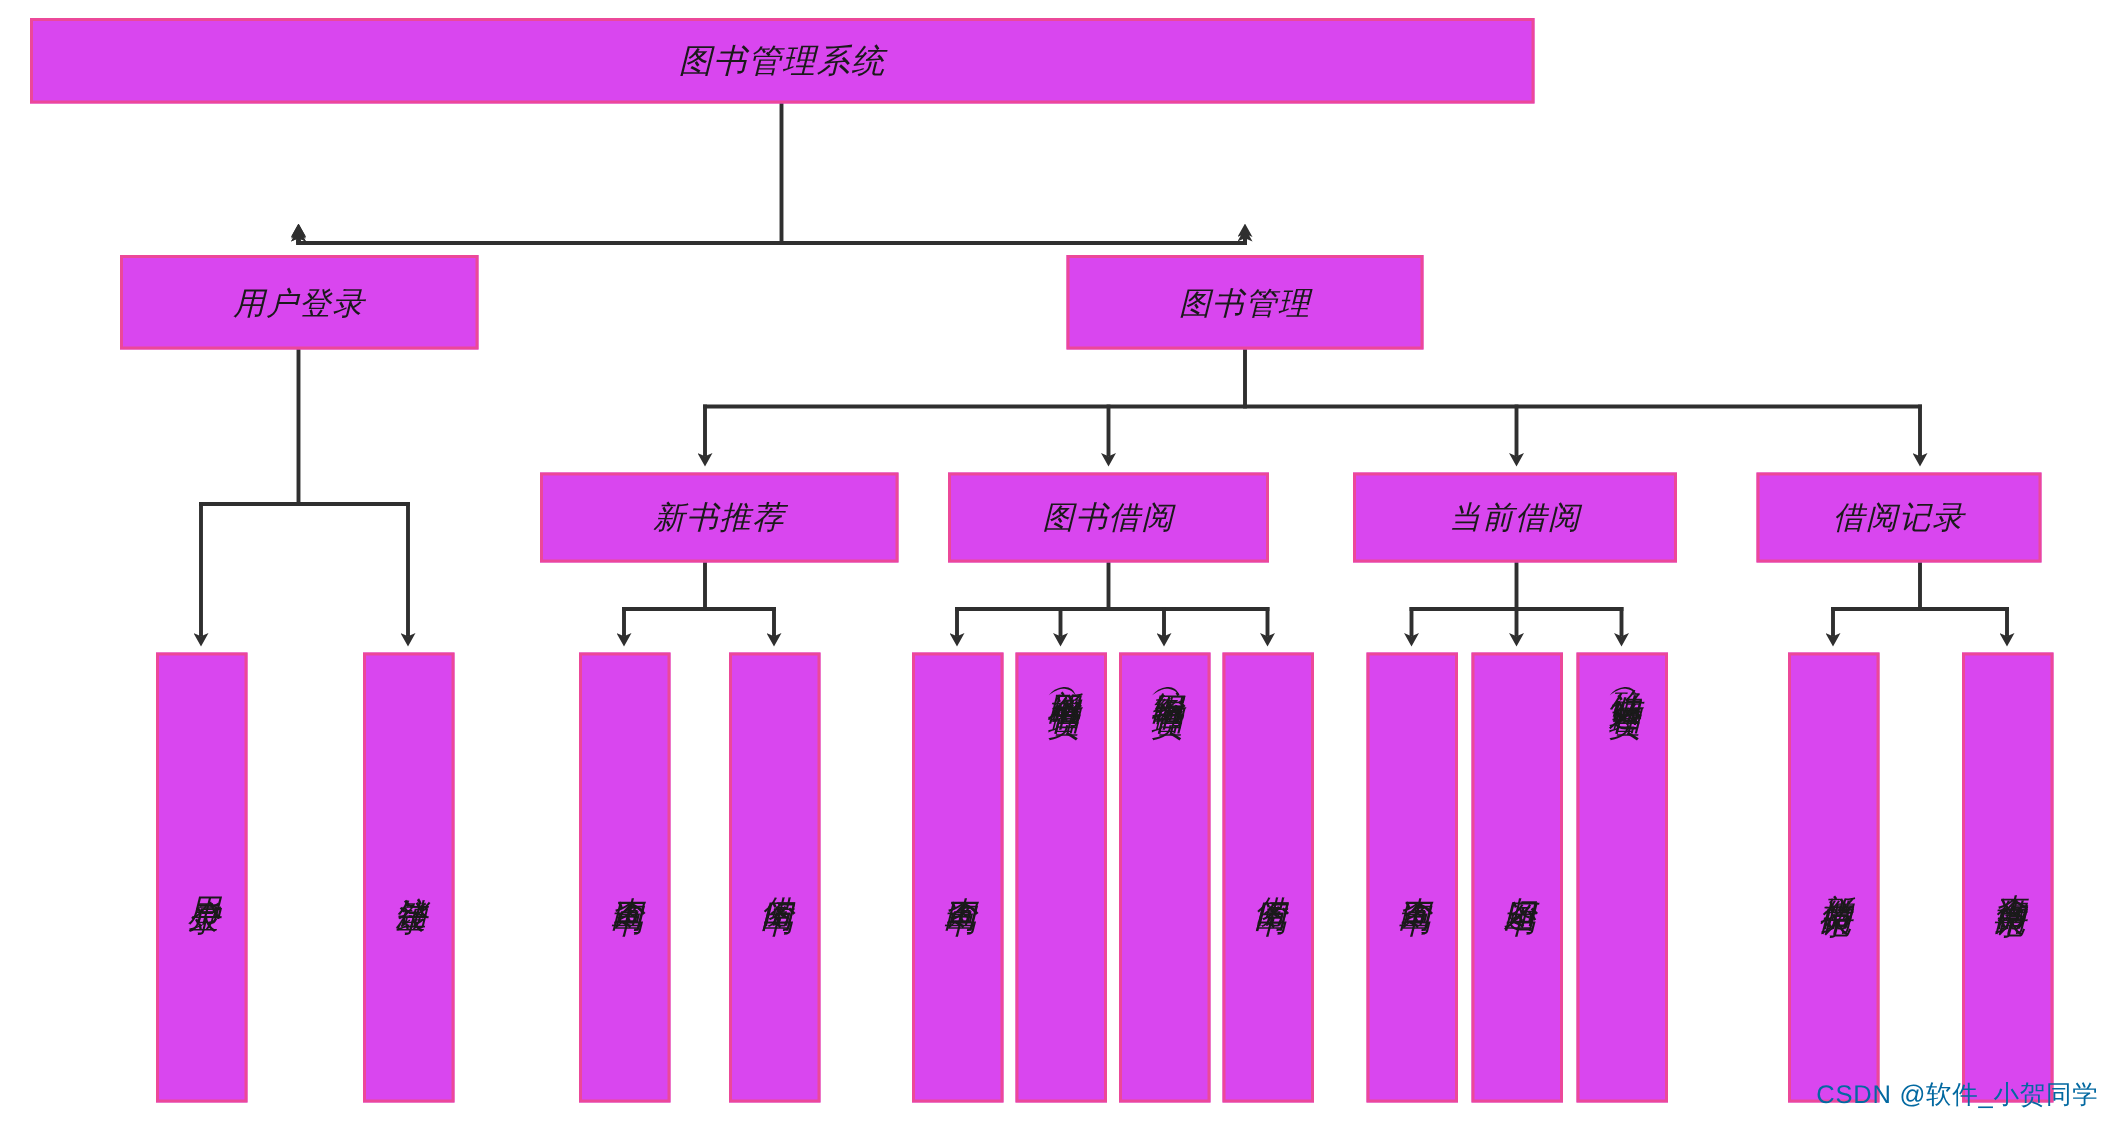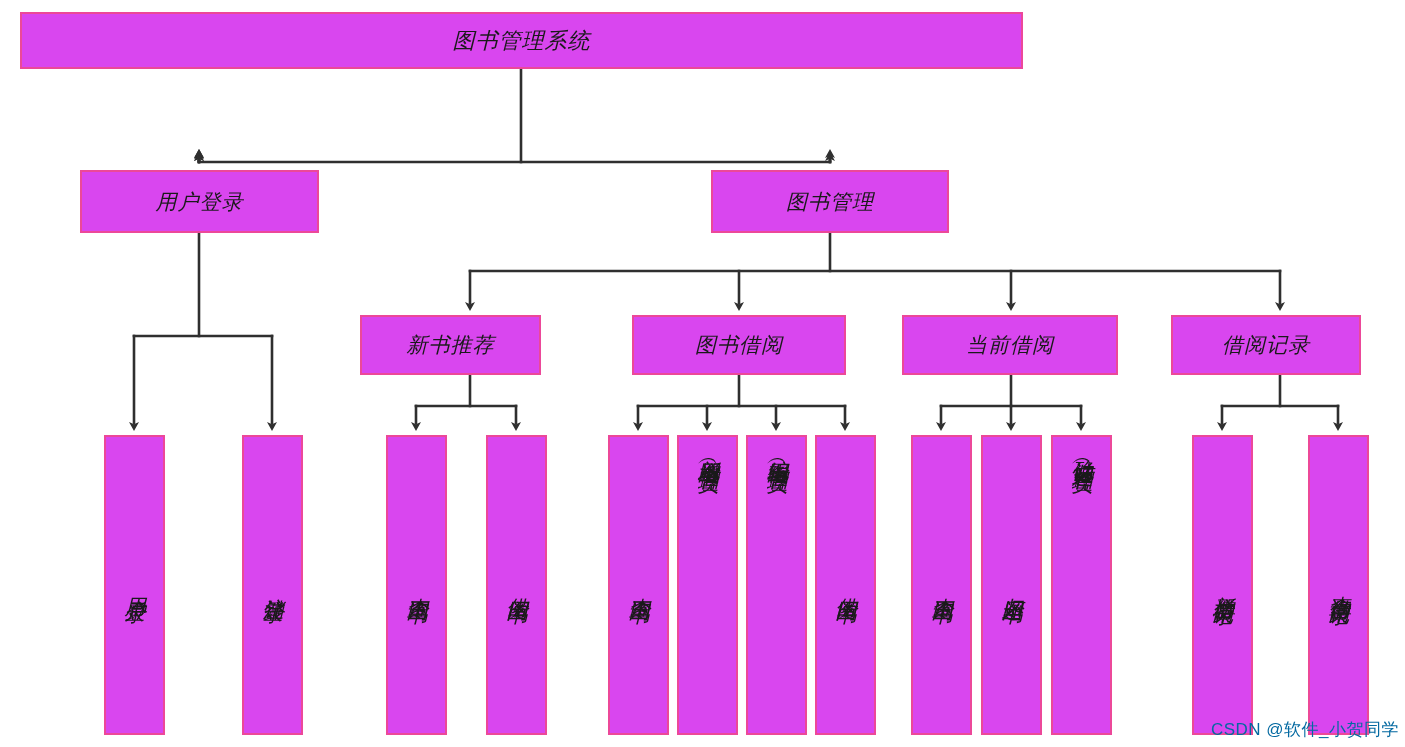--- a/index.html
+++ b/index.html
@@ -149,21 +149,21 @@
     <span class="node-h">图书管理系统</span>
   </div>
 
   <div class="node" style="left:80px; top:170px; width:239px; height:63px;">
     <span class="node-h">用户登录</span>
   </div>
   <div class="node" style="left:711px; top:170px; width:238px; height:63px;">
     <span class="node-h">图书管理</span>
   </div>
 
-  <div class="node" style="left:360px; top:315px; width:181px; height:60px;align-items:center;">
+  <div class="node" style="left:360px; top:315px; width:239px; height:60px;align-items:center;">
     <span class="node-h">新书推荐</span>
   </div>
   <div class="node" style="left:902px; top:315px; width:216px; height:60px;">
     <span class="node-h">当前借阅</span>
   </div>
   <div class="node" style="left:632px; top:315px; width:214px; height:60px;">
     <span class="node-h">图书借阅</span>
   </div>
   <div class="node" style="left:1171px; top:315px; width:190px; height:60px;">
     <span class="node-h">借阅记录</span>

